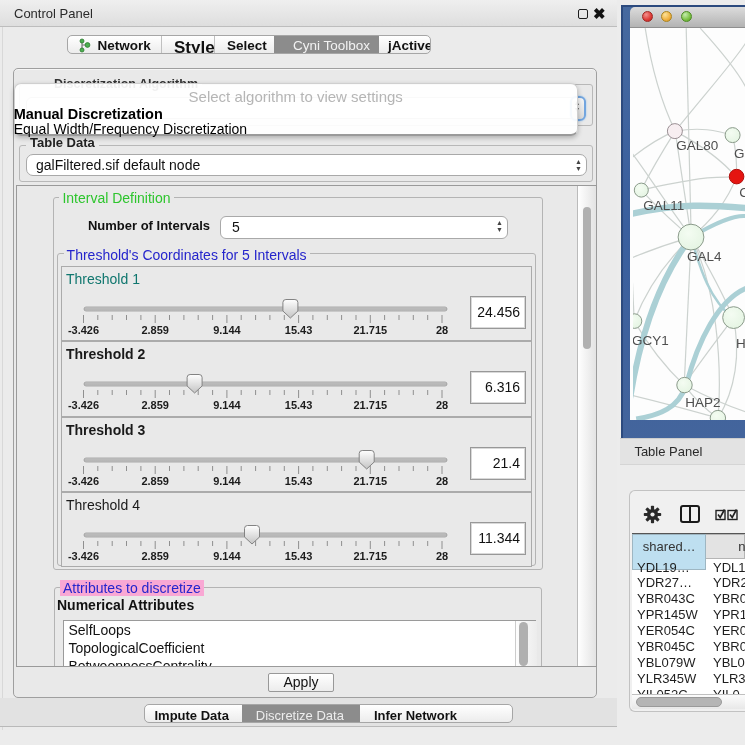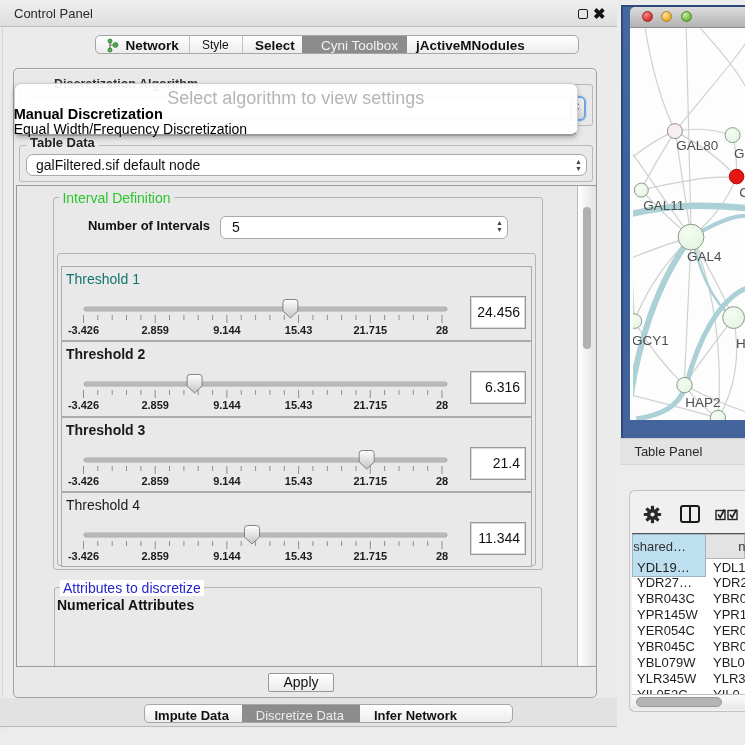--- a/index.html
+++ b/index.html
@@ -9,26 +9,26 @@
 
 <div class="abs" style="left:0;top:0;width:617px;height:730px;background:#ebebeb"></div>
 <div class="abs" style="left:2px;top:27px;width:1px;height:703px;background:#d8d8d8"></div>
 
 <div class="abs" style="left:0;top:0;width:617px;height:27px;background:linear-gradient(#efefef,#dedede);border-bottom:1px solid #bdbdbd">
   <div class="abs" style="left:14px;top:6px;font-size:13px;color:#2a2a2a">Control Panel</div>
   <div class="abs" style="left:578px;top:9px;width:10px;height:10px;border:1.6px solid #1c1c1c;border-radius:2px"></div>
   <div class="abs" style="left:593px;top:5px;font-size:15px;font-weight:bold;color:#111">✖</div>
 </div>
 
-<div class="abs" style="left:95px;top:34.5px;width:484px;height:19px;background:linear-gradient(#ffffff,#ececec);border:1px solid #a6a6a6;border-radius:5px;overflow:hidden">
+<div class="abs" style="left:67px;top:34.5px;width:364px;height:19px;background:linear-gradient(#ffffff,#ececec);border:1px solid #a6a6a6;border-radius:5px;overflow:hidden">
   <div class="abs" style="left:93.2px;top:0;width:1px;height:19px;background:#c0c0c0"></div>
   <div class="abs" style="left:145.7px;top:0;width:1px;height:19px;background:#c0c0c0"></div>
   <div class="abs" style="left:206px;top:0;width:104.9px;height:19px;background:#8c8c8c"></div>
   <div class="abs" style="left:29.5px;top:2.5px;font-size:13.5px;color:#111;font-weight:bold">Network</div>
-  <div class="abs" style="left:106px;top:2.5px;font-size:12px;color:#111;font-weight:normal">Style</div>
+  <div class="abs" style="left:106px;top:2.5px;font-size:17px;color:#111;font-weight:bold">Style</div>
   <div class="abs" style="left:159px;top:2.5px;font-size:13.5px;color:#111;font-weight:bold">Select</div>
   <div class="abs" style="left:225px;top:2.5px;font-size:13.5px;color:#f2f2f2">Cyni Toolbox</div>
   <div class="abs" style="left:320px;top:2.5px;font-size:13.5px;color:#111;font-weight:bold">jActiveMNodules</div>
   <svg class="abs" style="left:10px;top:2px" width="14" height="15" viewBox="0 0 14 15">
     <path d="M4 3 L4 12 M4 7 L9 7" stroke="#777" stroke-width="1.2" fill="none"></path>
     <circle cx="4" cy="3" r="2" fill="#4caf50" stroke="#2c7a2f" stroke-width="0.8"></circle>
     <circle cx="9.5" cy="7" r="2.4" fill="#4caf50" stroke="#2c7a2f" stroke-width="0.8"></circle>
     <circle cx="4" cy="12" r="2" fill="#4caf50" stroke="#2c7a2f" stroke-width="0.8"></circle>
   </svg>
 </div>
@@ -53,20 +53,21 @@
 <div class="abs" style="left:-16.5px;top:-185.5px;width:745px;height:745px">
 
   <div class="abs" style="left:53.4px;top:196.5px;width:489.4px;height:373px;border:1px solid #b4b4b4;border-radius:3px"></div>
   <div class="abs" style="left:59.4px;top:189.5px;background:#e9e9e9;padding:0 3px;font-size:14px;color:#2dc52d">Interval Definition</div>
   <div class="abs" style="right:535px;top:218px;font-size:13px;font-weight:bold;color:#111">Number of Intervals</div>
   <div class="abs" style="left:219.7px;top:215.5px;width:288px;height:23px;background:#fff;border:1px solid #a9a9a9;border-radius:6px"></div>
   <div class="abs" style="left:232px;top:218.5px;font-size:14px;color:#111">5</div>
   <div class="abs" style="left:496px;top:219px;font-size:7px;color:#444;line-height:7px">▲<br>▼</div>
 
   <div class="abs" style="left:57.2px;top:253px;width:478.8px;height:313px;border:1px solid #b4b4b4;border-radius:3px"></div>
+  <div class="abs" style="left:63.6px;top:246.5px;background:#e9e9e9;padding:0 3px;font-size:14px;color:#2525cc">Threshold's Coordinates for 5 Intervals</div>
   <svg style="position:absolute;left:0;top:0;width:0;height:0">
         <defs>
     <linearGradient id="thumbg" x1="0" y1="0" x2="0" y2="1">
             <stop offset="0" stop-color="#ffffff"></stop>
             <stop offset="1" stop-color="#c4c4c4"></stop>
           </linearGradient>
     <linearGradient id="trackg" x1="0" y1="0" x2="0" y2="1">
             <stop offset="0" stop-color="#d8d8d8"></stop>
             <stop offset="0.5" stop-color="#b0b0b0"></stop>
             <stop offset="1" stop-color="#cfcfcf"></stop>
@@ -224,32 +225,40 @@
         <text x="155.2" y="559.75" font-size="11" font-weight="bold" fill="#1c1c1c" text-anchor="middle">2.859</text>
         <text x="226.9" y="559.75" font-size="11" font-weight="bold" fill="#1c1c1c" text-anchor="middle">9.144</text>
         <text x="298.6" y="559.75" font-size="11" font-weight="bold" fill="#1c1c1c" text-anchor="middle">15.43</text>
         <text x="370.3" y="559.75" font-size="11" font-weight="bold" fill="#1c1c1c" text-anchor="middle">21.715</text>
         <text x="442.0" y="559.75" font-size="11" font-weight="bold" fill="#1c1c1c" text-anchor="middle">28</text>
         <path d="M 244.5,528.25 Q 244.5,525.25 247.5,525.25 L 256.5,525.25 Q 259.5,525.25 259.5,528.25 L 259.5,536.75 L 252.0,543.75 L 244.5,536.75 Z" fill="url(#thumbg)" stroke="#838383" stroke-width="1"></path>
       </svg>
 <div style="position:absolute;left:470px;top:521.75px;width:56px;height:33px;background:#fff;border:1px solid #989898;box-shadow:inset 0 0 0 1px #d9d9d9;box-sizing:border-box;font-size:14px;line-height:31px;text-align:right;padding-right:5px;color:#111">11.344</div>
 
   <div class="abs" style="left:54px;top:586.5px;width:488px;height:120px;border:1px solid #b4b4b4;border-radius:3px"></div>
-  <div class="abs" style="left:60px;top:579.5px;background:#ffffff;padding:0 3px;font-size:14px;color:#2525cc">Attributes to discretize</div>
+  <div class="abs" style="left:60px;top:579.5px;background:#f9a8d4;padding:0 3px;font-size:14px;color:#2525cc">Attributes to discretize</div>
   <div class="abs" style="left:57px;top:597px;font-size:14px;font-weight:bold;color:#111">Numerical Attributes</div>
+  <div class="abs" style="left:62.5px;top:620px;width:473.5px;height:80px;background:#fff;border:1px solid #9a9a9a">
+     <div class="abs" style="left:451px;top:0;width:1px;height:80px;background:#cccccc"></div>
+     <div class="abs" style="left:452px;top:0;width:21px;height:80px;background:linear-gradient(90deg,#fdfdfd,#ececec)"></div>
+     <div class="abs" style="left:5px;top:1px;font-size:14px;color:#111">SelfLoops</div>
+     <div class="abs" style="left:5px;top:19px;font-size:14px;color:#111">TopologicalCoefficient</div>
+     <div class="abs" style="left:5px;top:37px;font-size:14px;color:#111">BetweennessCentrality</div>
+     <div class="abs" style="right:7px;top:1px;width:9.5px;height:44px;background:#b0b0b0;border-radius:5px"></div>
+  </div>
 </div>
 </div>
 
 <div class="abs" style="left:577px;top:185.5px;width:18.5px;height:480px;background:linear-gradient(90deg,#ffffff,#e3e3e3);border-left:1px solid #bbb"></div>
 <div class="abs" style="left:583px;top:207px;width:7.5px;height:142px;background:#b0b0b0;border-radius:4px"></div>
 
 <div class="abs" style="left:268px;top:673px;width:66px;height:19px;background:linear-gradient(#ffffff,#ececec);border:1px solid #989898;border-radius:2px;text-align:center;font-size:14px;line-height:17px;color:#111">Apply</div>
 
 <div class="abs" style="left:13.7px;top:82.7px;width:564px;height:53.5px;background:rgba(255,255,255,0.93);border:1px solid #cfcfcf;border-bottom:2px solid #9a9a9a;border-radius:7px;box-shadow:0 2px 5px rgba(0,0,0,0.25)">
-  <div class="abs" style="left:0;top:4px;width:100%;text-align:center;font-size:18px;color:#b5b5b5">Select algorithm to view settings</div>
+  <div class="abs" style="left:0;top:4px;width:100%;text-align:center;font-size:15px;color:#b5b5b5">Select algorithm to view settings</div>
   <div class="abs" style="left:-1px;top:22.5px;font-size:14.5px;font-weight:bold;color:#000">Manual Discretization</div>
   <div class="abs" style="left:-1px;top:37px;font-size:14px;color:#000">Equal Width/Frequency Discretization</div>
 </div>
 
 <div class="abs" style="left:0;top:698px;width:617px;height:29px;background:#e2e2e2;border-bottom:1px solid #b9b9b9"></div>
 <div class="abs" style="left:0;top:730px;width:617px;height:15px;background:#ececec"></div>
 <div class="abs" style="left:144.1px;top:704.2px;width:369px;height:19.3px;background:linear-gradient(#ffffff,#ececec);border:1px solid #a6a6a6;border-radius:5px;overflow:hidden">
   <div class="abs" style="left:96.9px;top:0;width:118px;height:19.3px;background:#8c8c8c"></div>
   <div class="abs" style="left:9.4px;top:2.5px;font-size:13px;color:#111;font-weight:bold">Impute Data</div>
   <div class="abs" style="left:110.7px;top:2.5px;font-size:13px;color:#ededed">Discretize Data</div>
@@ -357,21 +366,21 @@
 <div class="abs" style="left:679.5px;top:505px;width:20.5px;height:17.5px;border:2.6px solid #1a1a1a;border-radius:3px"></div>
 <div class="abs" style="left:688.5px;top:506px;width:2.6px;height:15.5px;background:#1a1a1a"></div>
 <svg class="abs" style="left:715px;top:508px" width="24" height="13" viewBox="0 0 24 13">
   <rect x="1" y="2.5" width="9" height="9" fill="none" stroke="#222" stroke-width="1.4"></rect>
   <rect x="13" y="2.5" width="9" height="9" fill="none" stroke="#222" stroke-width="1.4"></rect>
   <path d="M3 6.5 L5.2 9.5 L9.5 1.5" fill="none" stroke="#222" stroke-width="1.6"></path>
   <path d="M15 6.5 L17.2 9.5 L21.5 1.5" fill="none" stroke="#222" stroke-width="1.6"></path>
 </svg>
 
 <div class="abs" style="left:632.2px;top:532.9px;width:112.8px;height:162.1px;background:#fff;border-top:1.5px solid #555"></div>
-<div class="abs" style="left:632.2px;top:533.9px;width:74.1px;height:43px;background:#bedff0;border:1px solid #9eb6c2;font-size:13px;color:#333;text-align:left;line-height:24px">shared…</div>
+<div class="abs" style="left:632.2px;top:533.9px;width:74.1px;height:36px;background:#bedff0;border:1px solid #9eb6c2;font-size:13px;color:#333;text-align:center;line-height:24px">shared…</div>
 <div class="abs" style="left:706.3px;top:533.9px;width:38.7px;height:25px;background:#e3e3e3;border:1px solid #b5b5b5;border-left:none;font-size:13px;color:#333;padding-left:32px;line-height:24px">n</div>
 <div style="position:absolute;left:637px;top:559.5px;font-size:13px;color:#1e1e1e">YDL19…</div>
 <div style="position:absolute;left:713px;top:559.5px;font-size:13px;color:#1e1e1e">YDL1</div>
 <div style="position:absolute;left:637px;top:575.4px;font-size:13px;color:#1e1e1e">YDR27…</div>
 <div style="position:absolute;left:713px;top:575.4px;font-size:13px;color:#1e1e1e">YDR2</div>
 <div style="position:absolute;left:637px;top:591.3px;font-size:13px;color:#1e1e1e">YBR043C</div>
 <div style="position:absolute;left:713px;top:591.3px;font-size:13px;color:#1e1e1e">YBR0</div>
 <div style="position:absolute;left:637px;top:607.2px;font-size:13px;color:#1e1e1e">YPR145W</div>
 <div style="position:absolute;left:713px;top:607.2px;font-size:13px;color:#1e1e1e">YPR1</div>
 <div style="position:absolute;left:637px;top:623.1px;font-size:13px;color:#1e1e1e">YER054C</div>

